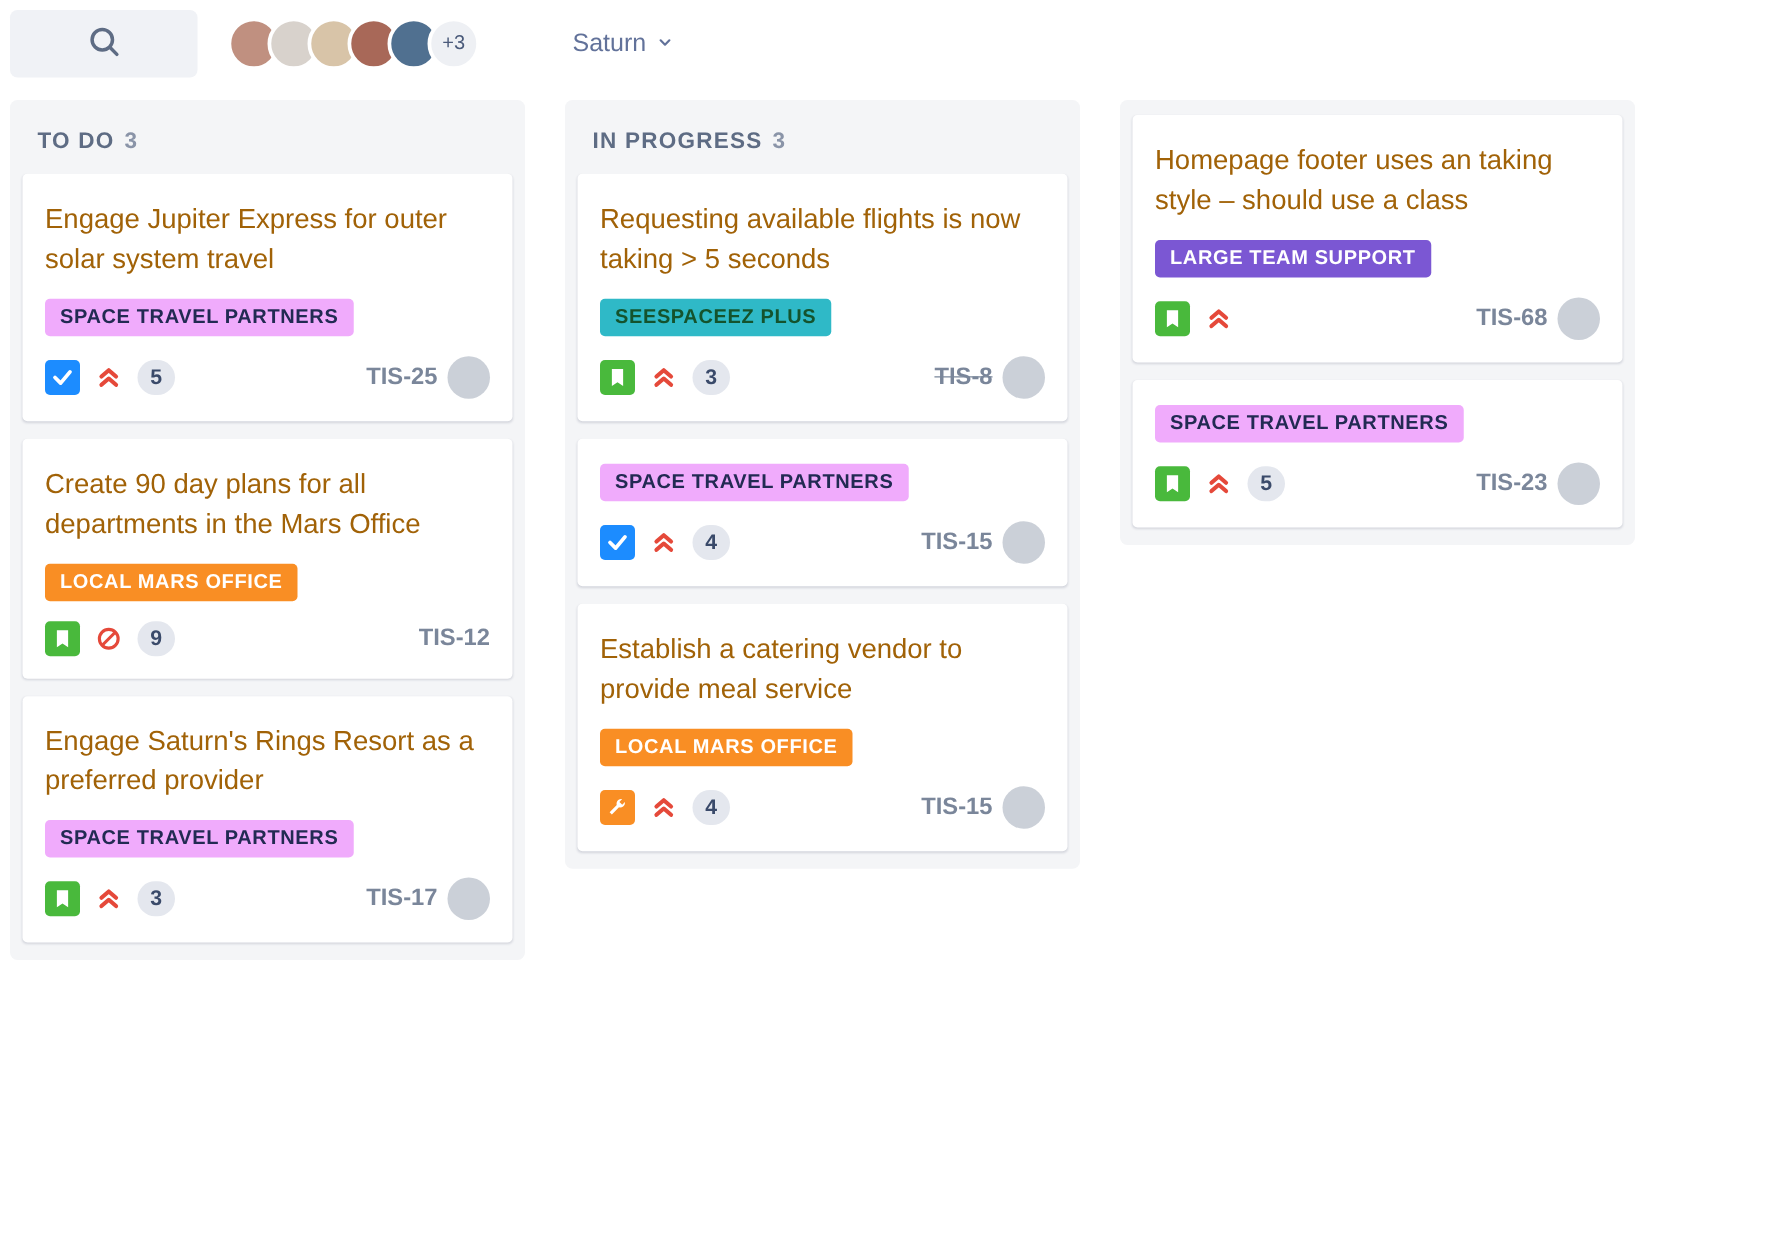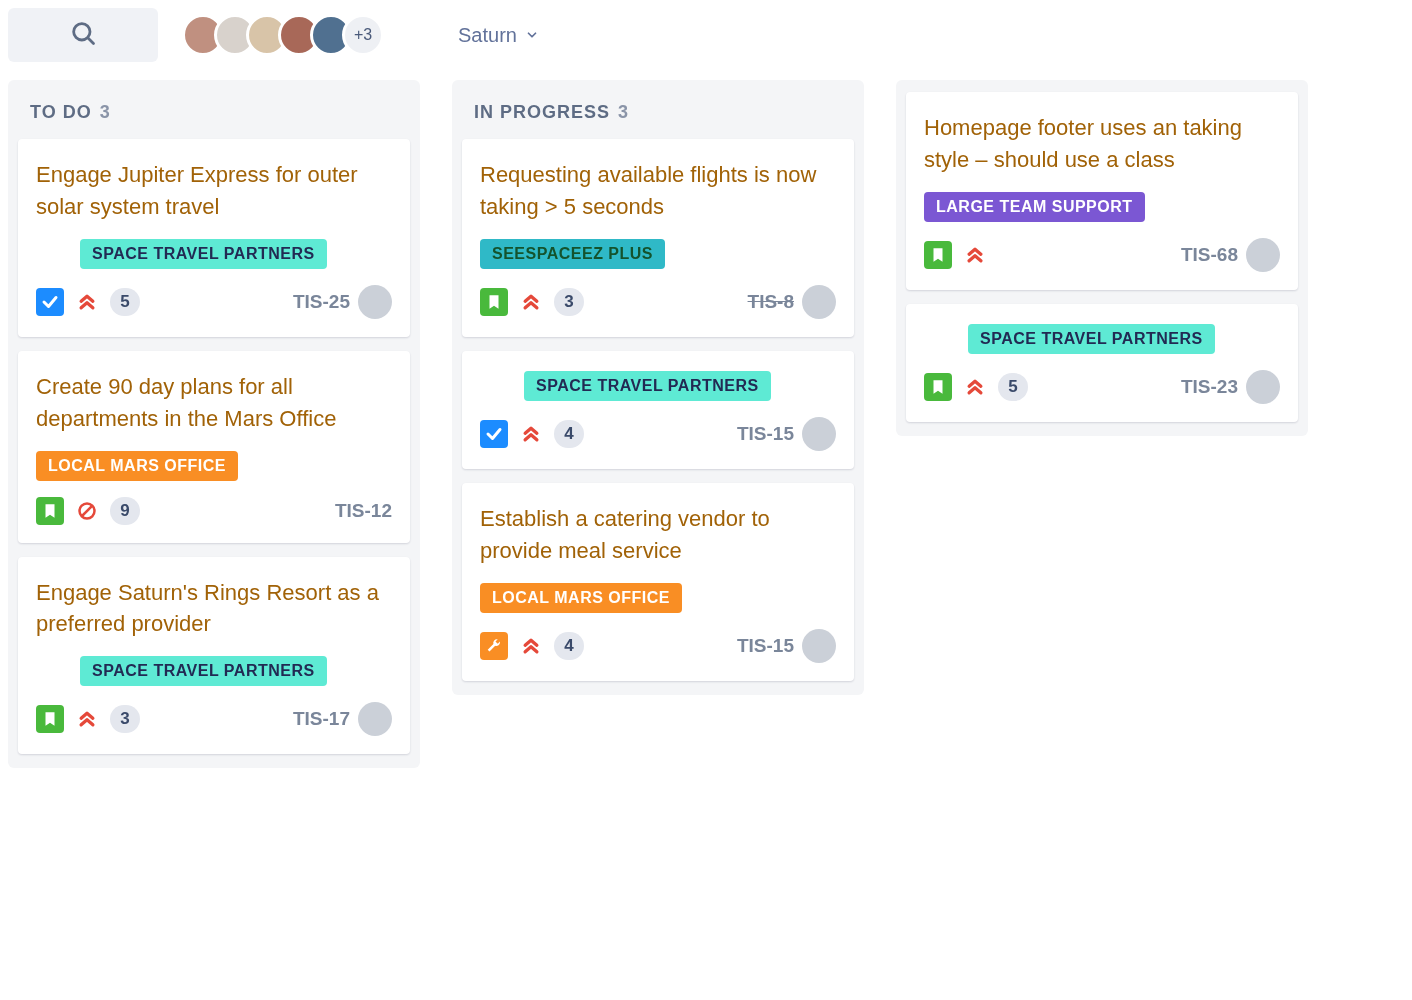--- a/index.html
+++ b/index.html
@@ -98,21 +98,21 @@
   .tag {
     display: inline-block;
     font-size: 16px;
     font-weight: 800;
     letter-spacing: .5px;
     padding: 6px 12px;
     border-radius: 4px;
     color: #222a53;
     margin-bottom: 16px;
   }
-  .tag-yellow { background: #5eead4; color: #222a53; margin-left: 44px; }
+  .tag-yellow { background: #f0abfc; color: #222a53; }
   .tag-orange { background: #f98e24; color: #fff; }
   .tag-teal   { background: #2fb9c7; color: #14532d; }
   .tag-purple { background: #7b57d3; color: #fff; }
 
   .card-footer {
     display: flex; align-items: center;
     justify-content: space-between;
   }
   .meta-left { display:flex; align-items:center; gap:12px; }
   .meta-right { display:flex; align-items:center; gap:8px; }

